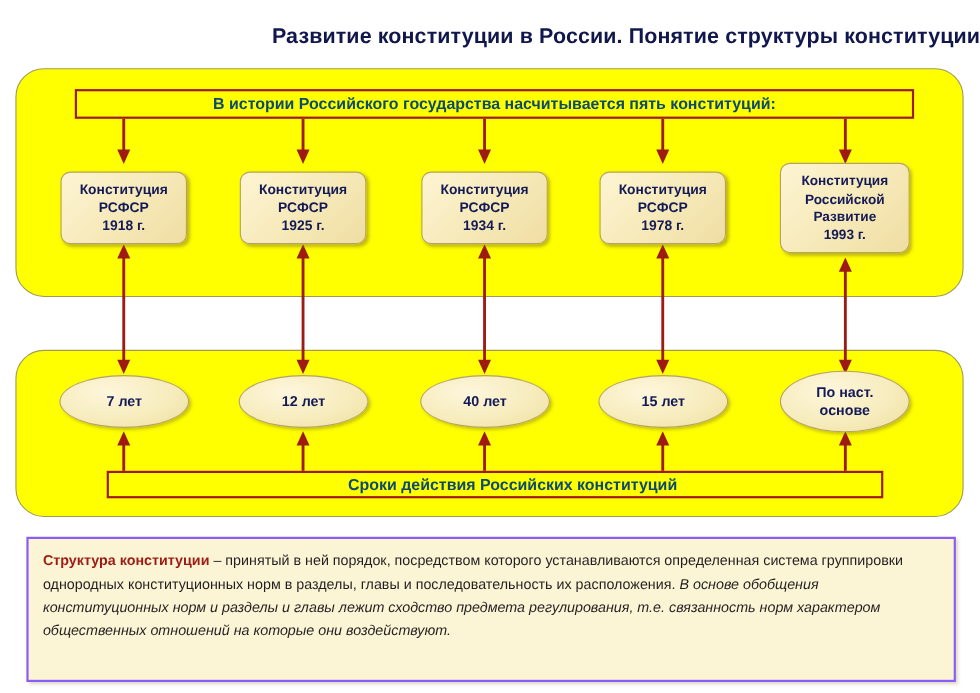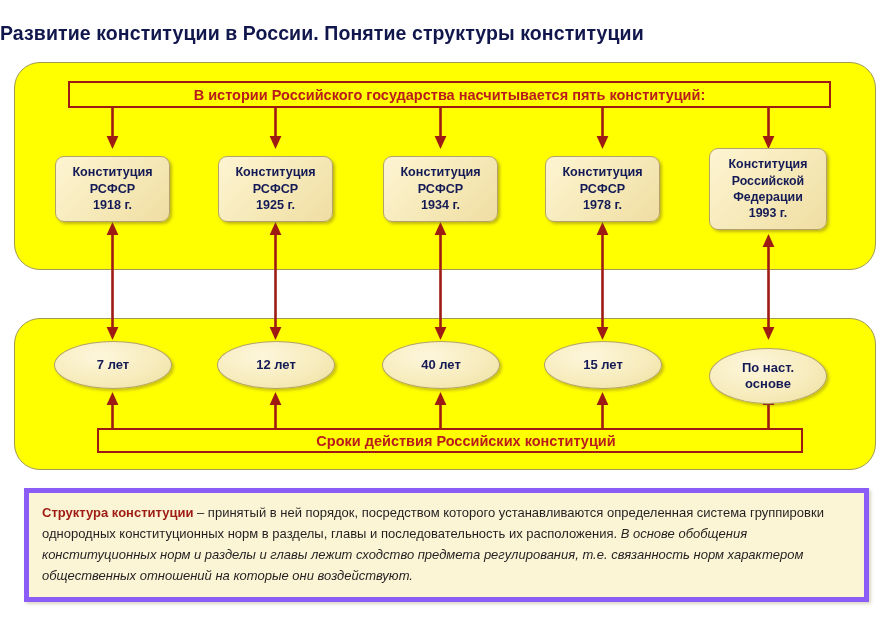--- a/index.html
+++ b/index.html
@@ -15,21 +15,21 @@
     overflow: hidden;
     font-family: "Liberation Sans", "DejaVu Sans", sans-serif;
   }
 
   
   #title {
     position: absolute;
     left: 0;
     top: 22px;
     width: 891px;
-    text-align: left;
+    text-align: right;
     font-size: 19.5px;
     font-weight: bold;
     color: #11174d;
     letter-spacing: 0.1px;
     white-space: nowrap;
   }
 
   
   .panel {
     position: absolute;
@@ -53,21 +53,21 @@
 
   
   .banner {
     position: absolute;
     background: #ffff00;
     border: 2px solid #9e1b14;
     box-sizing: border-box;
     display: flex;
     align-items: center;
     justify-content: center;
-    color: #b91c1c;
+    color: #0c4a6e;
     font-weight: bold;
     font-size: 14.5px;
     white-space: nowrap;
     z-index: 6;
   }
   #banner-top {
     left: 68px;
     top: 81px;
     width: 763px;
     height: 27px;
@@ -135,24 +135,24 @@
     position: absolute;
     z-index: 4;
   }
 
   
   #defbox {
     position: absolute;
     left: 24px;
     top: 488px;
     width: 845px;
-    height: 114px;
+    height: 132px;
     box-sizing: border-box;
     background: #fbf5d6;
-    border: 5px solid #8b5cf6;
+    border: 2px solid #8b5cf6;
     box-shadow: 2px 2px 3px rgba(150,140,90,0.35);
     padding: 9px 13px 0 13px;
     z-index: 3;
   }
   #deftext {
     font-size: 13px;
     line-height: 1.62;
     color: #231f20;
   }
   #deftext .lead {
@@ -215,21 +215,21 @@
 
   <div class="cbox" style="left:545px;top:156px;">
     <span>Конституция</span>
     <span>РСФСР</span>
     <span>1978 г.</span>
   </div>
 
   <div class="cbox tall" style="left:709px;">
     <span>Конституция</span>
     <span>Российской</span>
-    <span>Федерации</span>
+    <span>Развитие</span>
     <span>1993 г.</span>
   </div>
 
   <svg class="arrow" style="left:104px;top:222px;" width="17" height="118" viewBox="0 0 17 118">
     <line x1="8.5" y1="10" x2="8.5" y2="108" stroke="#9e1b14" stroke-width="2.6"></line>
     <polygon points="8.5,0 2.6,13 14.4,13" fill="#9e1b14"></polygon>
     <polygon points="8.5,118 2.6,105 14.4,105" fill="#9e1b14"></polygon>
   </svg>
   <svg class="arrow" style="left:267px;top:222px;" width="17" height="118" viewBox="0 0 17 118">
     <line x1="8.5" y1="10" x2="8.5" y2="108" stroke="#9e1b14" stroke-width="2.6"></line>
@@ -259,21 +259,21 @@
   </div>
   <div class="ellipse" style="left:217px;top:341px;">
     <span>12 лет</span>
   </div>
   <div class="ellipse" style="left:382px;top:341px;">
     <span>40 лет</span>
   </div>
   <div class="ellipse" style="left:544px;top:341px;">
     <span>15 лет</span>
   </div>
-  <div class="ellipse" style="left:709px;top:348px;width:118px;height:56px;">
+  <div class="ellipse" style="left:709px;top:337px;width:118px;height:56px;">
     <span>По наст.</span>
     <span>основе</span>
   </div>
 
   <svg class="arrow" style="left:104px;top:392px;" width="17" height="38" viewBox="0 0 17 38">
     <line x1="8.5" y1="10" x2="8.5" y2="38" stroke="#9e1b14" stroke-width="2.6"></line>
     <polygon points="8.5,0 2.6,13 14.4,13" fill="#9e1b14"></polygon>
   </svg>
   <svg class="arrow" style="left:267px;top:392px;" width="17" height="38" viewBox="0 0 17 38">
     <line x1="8.5" y1="10" x2="8.5" y2="38" stroke="#9e1b14" stroke-width="2.6"></line>

